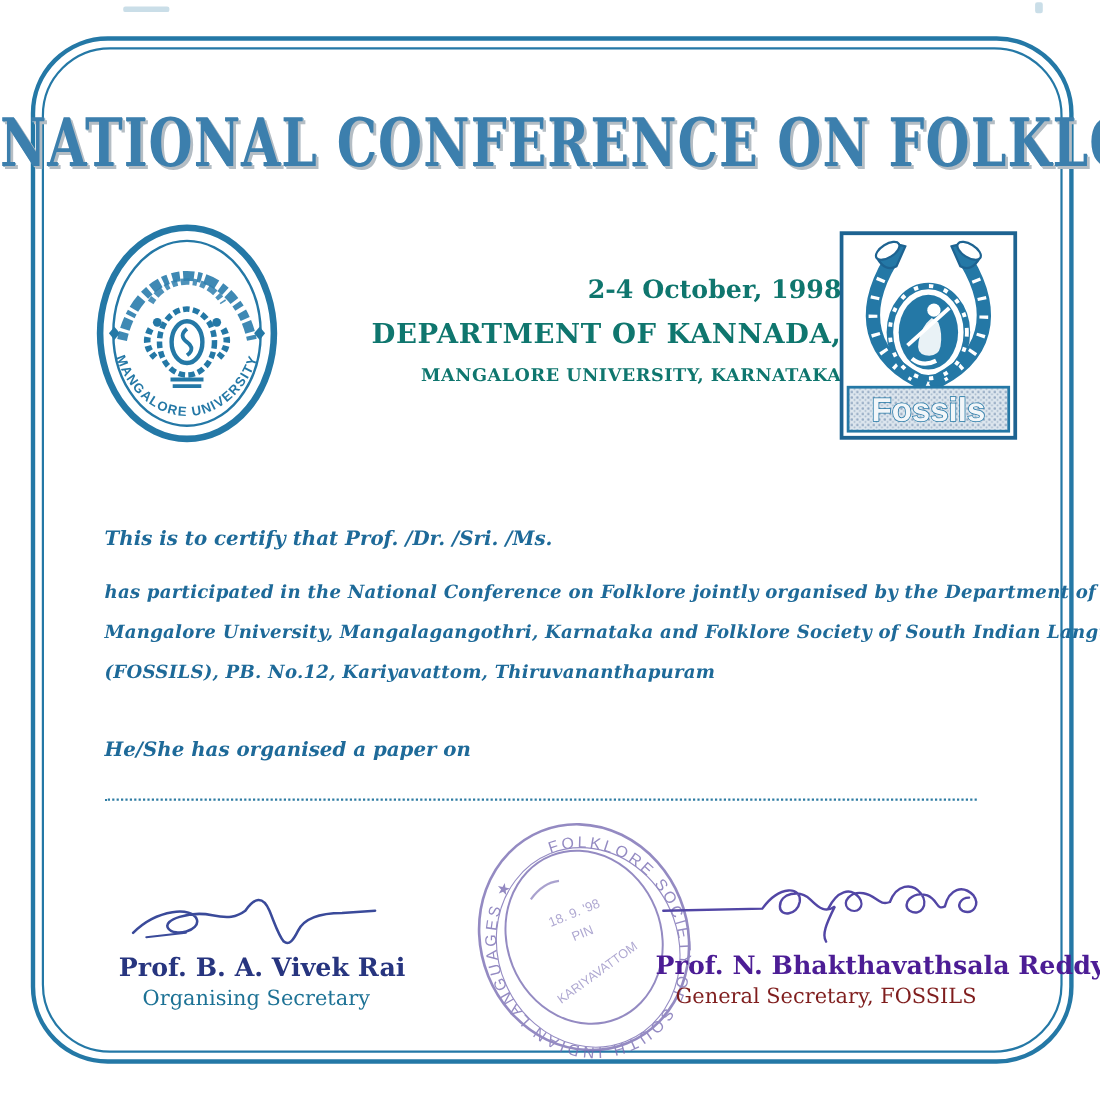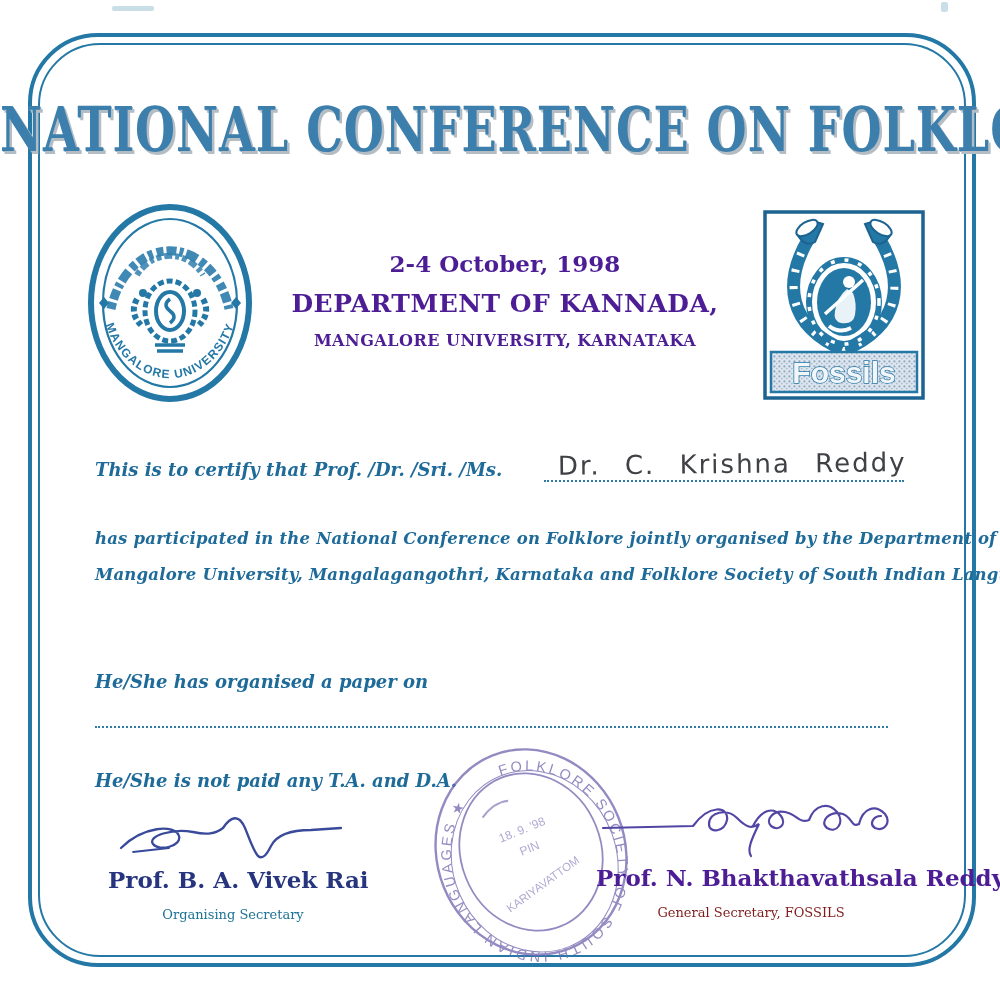--- a/index.html
+++ b/index.html
@@ -12,47 +12,47 @@
     border:2px solid #2478a6;border-radius:62px;}
   .smudge{position:absolute;background:#9fc2d6;opacity:.55;border-radius:2px;}
   
   .title{position:absolute;left:0;right:0;top:94px;margin:0;text-align:center;white-space:nowrap;
     font-family:"DejaVu Serif",serif;font-weight:700;font-size:46px;letter-spacing:1px;
     color:#3c7fad;transform:scaleY(1.32);transform-origin:top center;
     text-shadow:2.5px 2.5px 0 #b4bdc4, 1px 1px 0 #8fb4c9;}
   
   .seal{position:absolute;left:85px;top:203px;}
   .fossils{position:absolute;left:763px;top:210px;}
-  .header-text{position:absolute;left:245px;top:250px;width:520px;text-align:center;color:#4c1d95;}
+  .header-text{position:absolute;left:245px;top:250px;width:520px;text-align:right;color:#0f766e;}
   .header-date{font-size:23px;font-weight:700;margin-bottom:12px;}
   .header-dept{font-size:25px;font-weight:700;margin-bottom:13px;letter-spacing:.5px;}
   .header-univ{font-size:16px;font-weight:700;letter-spacing:.5px;}
   
   .script{font-family:"DejaVu Serif",serif;font-style:italic;font-weight:700;color:#1e6a99;}
   .row{position:absolute;left:95px;right:96px;display:flex;align-items:flex-end;}
-  .row-certify{top:448px;height:34px;gap:36px;}
+  .row-certify{top:468px;height:34px;}
   .row-paper{top:654px;height:40px;}
   .prefix{white-space:nowrap;font-size:18px;padding-bottom:2px;}
   .fill-dotted{flex:1;position:relative;border-bottom:2px dotted #2e7ca3;height:100%;margin-left:6px;}
   .handwriting{position:absolute;bottom:1px;font-family:"DejaVu Sans",sans-serif;
     color:#3f4145;white-space:nowrap;transform:rotate(-0.6deg);}
   .hand-name{left:14px;font-size:26px;letter-spacing:2px;word-spacing:14px;}
   .hand-paper{left:10px;font-size:26px;letter-spacing:1.5px;word-spacing:12px;}
   .paragraph{position:absolute;left:95px;top:521px;width:812px;}
   .paragraph div{font-size:16.5px;line-height:36px;white-space:nowrap;letter-spacing:.2px;}
   .dotted-full{position:absolute;left:95px;right:112px;top:700px;height:26px;
     border-bottom:2px dotted #2e7ca3;}
   .tada{position:absolute;left:95px;top:770px;font-size:18px;}
   
   .sig-block{position:absolute;text-align:center;}
   .sig-left{left:108px;top:808px;width:250px;}
   .sig-right{left:596px;top:796px;width:310px;}
   .sig-name{font-size:23px;font-weight:700;color:#27357f;margin-top:2px;white-space:nowrap;}
   .sig-right .sig-name{color:#4c1d95;}
-  .sig-role{font-size:13px;color:#1d7295;margin-top:14px;white-space:nowrap;}
+  .sig-role{font-size:19px;color:#1d7295;margin-top:4px;white-space:nowrap;}
   .sig-right .sig-role{color:#7f1d1d;}
   .stamp{position:absolute;left:424px;top:740px;opacity:.85;}
 </style>
 </head>
 <body>
 
 <div class="page">
 
   <div class="smudge" style="left:112px;top:6px;width:42px;height:5px;"></div>
   <div class="smudge" style="left:941px;top:2px;width:7px;height:10px;"></div>
@@ -125,37 +125,34 @@
     </g>
 
     <g>
       <rect x="8" y="142" width="146" height="40" fill="url(#stipple)" stroke="#2478a6" stroke-width="2.5"></rect>
       <text x="81" y="173" text-anchor="middle" font-family="Liberation Sans, sans-serif" font-size="30" font-weight="bold" fill="#f2f6f9" stroke="#2478a6" stroke-width="1.4" style="paint-order:stroke">Fossils</text>
     </g>
   </svg>
 
   <div class="row row-certify">
     <span class="script prefix">This is to certify that Prof. /Dr. /Sri. /Ms.</span>
-    <span class="fill-dotted">
-      <span class="handwriting hand-name">Dr.  C.  Krishna  Reddy</span>
-    </span>
   </div>
 
   <div class="paragraph script">
     <div>has participated in the National Conference on Folklore jointly organised by the Department of Kannada,</div>
     <div>Mangalore University, Mangalagangothri, Karnataka and Folklore Society of South Indian Languages</div>
+    <div>(FOSSILS),  PB. No.12,  Kariyavattom,  Thiruvananthapuram</div>
   </div>
 
   <div class="row row-paper">
     <span class="script prefix">He/She has organised a paper on</span>
   </div>
 
   <div class="dotted-full"></div>
 
-  <div class="tada script">He/She is not paid any T.A. and D.A.</div>
 
   <svg class="stamp" width="214" height="224" viewBox="0 0 214 224">
     <g transform="rotate(-22 107 112)" stroke="#7468b0" fill="none" opacity="0.9">
       <ellipse cx="107" cy="112" rx="94" ry="104" stroke-width="2.4"></ellipse>
       <ellipse cx="107" cy="112" rx="70" ry="80" stroke-width="1.8"></ellipse>
       <path id="stampRing" d="M 107 30 A 82 92 0 1 1 106.9 30"></path>
       <text font-family="Liberation Sans, sans-serif" font-size="14.5" letter-spacing="2.6" fill="#7468b0" stroke="none">
         <textPath href="#stampRing" startOffset="0">FOLKLORE SOCIETY OF SOUTH INDIAN LANGUAGES ★</textPath>
       </text>
       <path d="M75 62 q16 -10 30 -6" stroke-width="2" opacity="0.8"></path>

